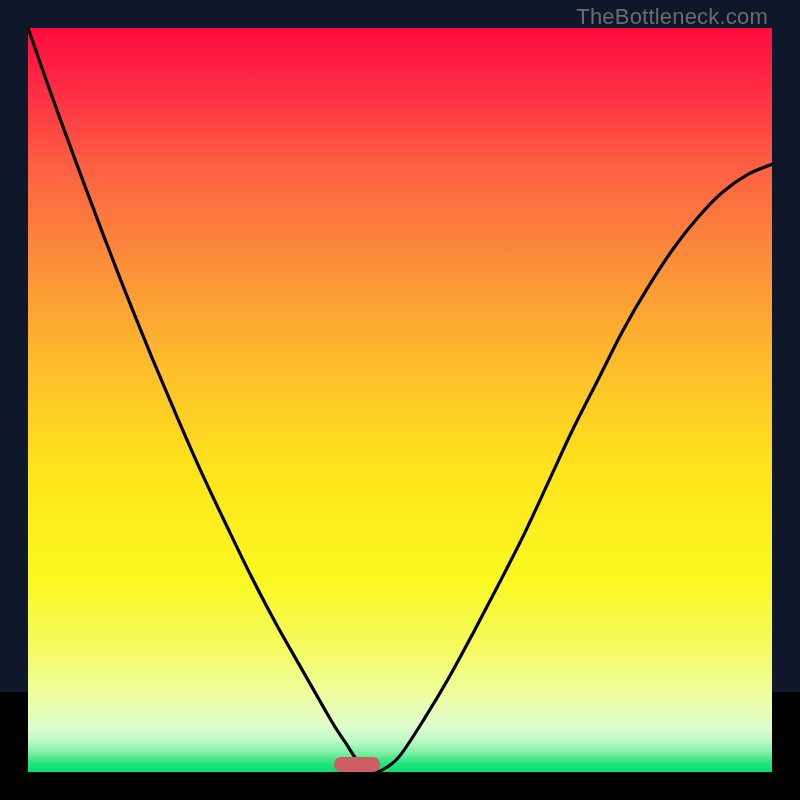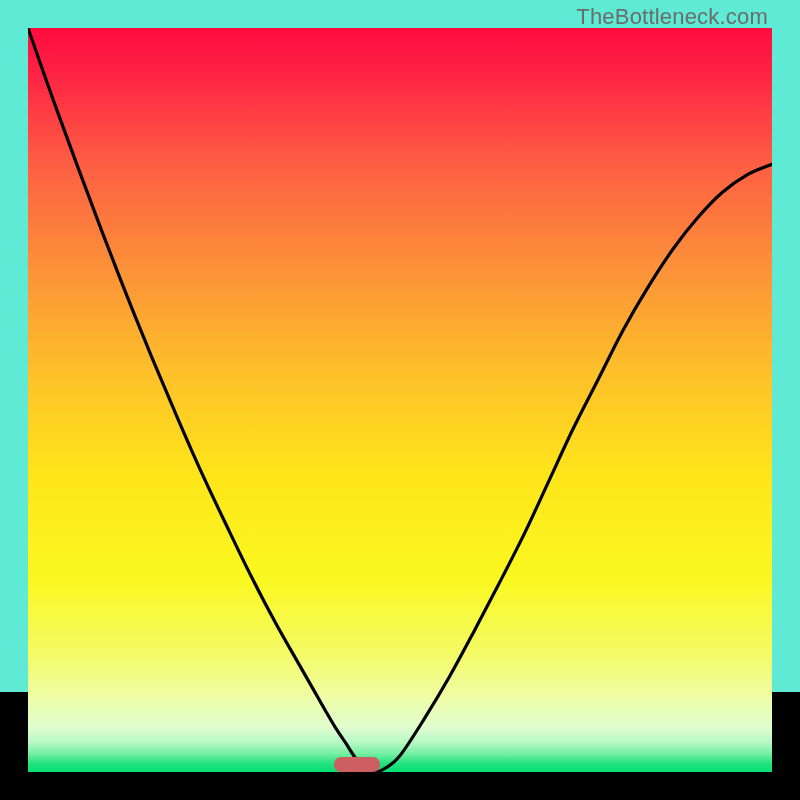--- a/index.html
+++ b/index.html
@@ -10,21 +10,21 @@
     overflow: hidden;
     background: #000;
     font-family: Arial, Helvetica, sans-serif;
   }
   .frame {
     position: absolute;
     left: 0;
     top: 0;
     width: 800px;
     height: 692px;
-    background: #5eead4;
+    background: #0f172a;
   }
   .plot {
     position: absolute;
     left: 28px;
     top: 28px;
     width: 744px;
     height: 744px;
     overflow: hidden;
   }
   .gradient {

